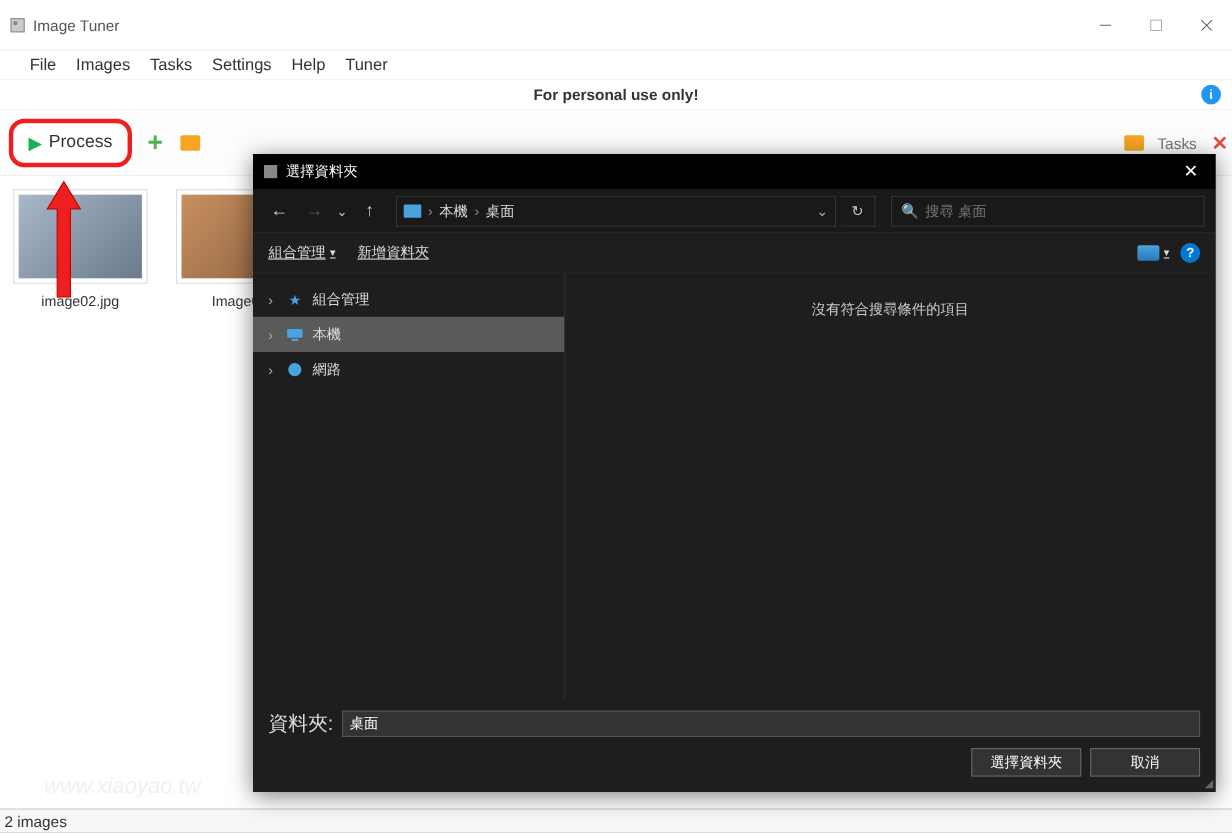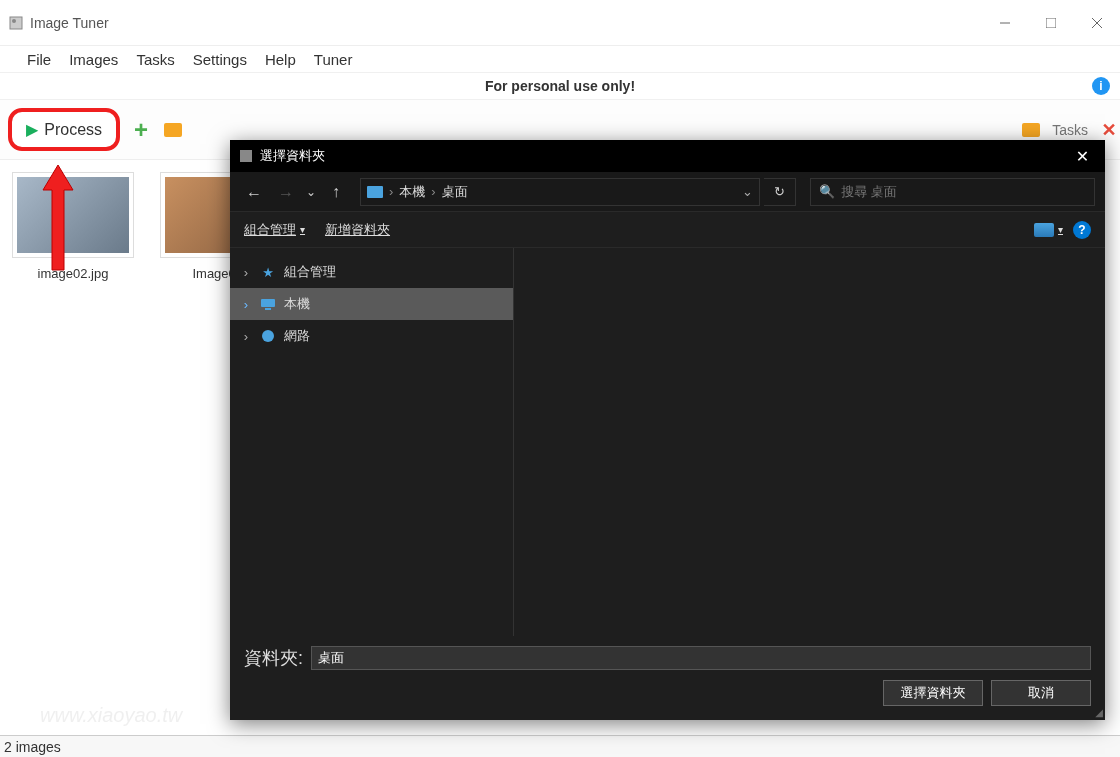--- a/index.html
+++ b/index.html
@@ -249,20 +249,23 @@
       <div class="tree-item">
         <span class="tree-caret">›</span>
         <span class="tree-icon net-ico">
           <svg width="16" height="16">
               <circle cx="8" cy="8" r="6" fill="#4aa3df"></circle>
             </svg>
         </span>
         <span>網路</span>
       </div>
     </div>
+    <div class="content-panel">
+      <span>沒有符合搜尋條件的項目</span>
+    </div>
   </div>
 
   <div class="dialog-footer">
     <div class="folder-row">
       <label>資料夾:</label>
       <input type="text" value="桌面" style="">
     </div>
     <div class="btn-row">
       <div class="dlg-btn">選擇資料夾</div>
       <div class="dlg-btn">取消</div>

